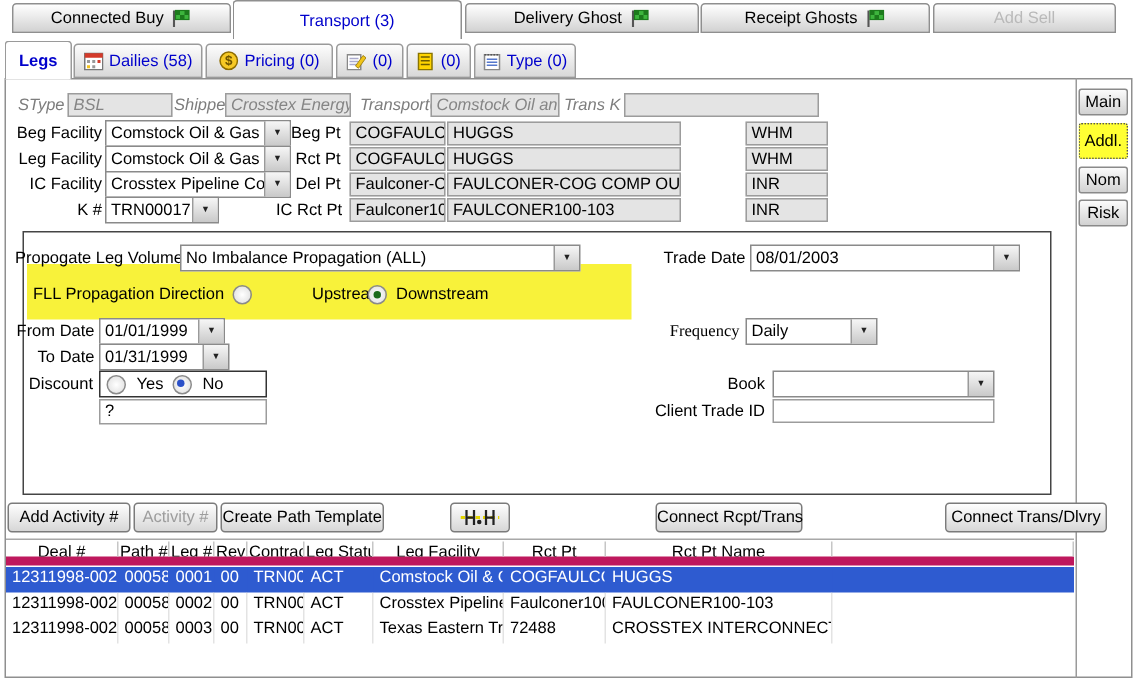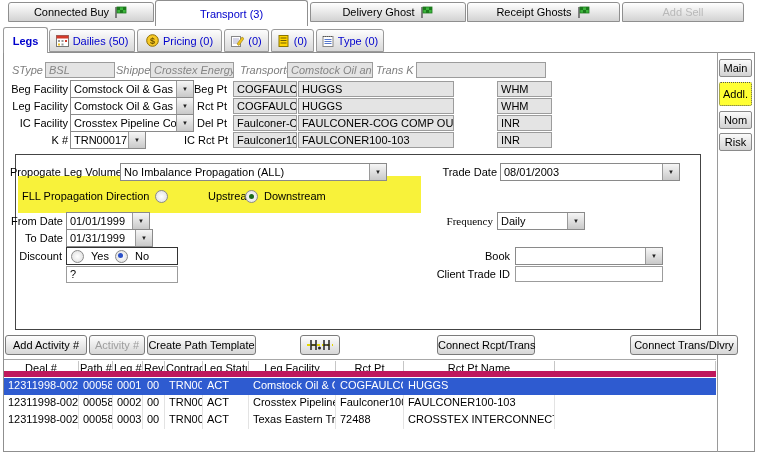--- a/index.html
+++ b/index.html
@@ -111,21 +111,21 @@
   <div class="stab" style="left:49px;width:86px;">
     <svg width="13" height="12">
         <rect x="0.5" y="0.5" width="12" height="11" fill="#fff" stroke="#777"></rect>
         <rect x="0.5" y="0.5" width="12" height="3" fill="#d43a2a"></rect>
         <rect x="2" y="5" width="2" height="2" fill="#999"></rect>
         <rect x="5.5" y="5" width="2" height="2" fill="#999"></rect>
         <rect x="9" y="5" width="2" height="2" fill="#d43a2a"></rect>
         <rect x="2" y="8.5" width="2" height="2" fill="#f2c21e"></rect>
         <rect x="5.5" y="8.5" width="2" height="2" fill="#999"></rect>
       </svg>
-    <span>Dailies (50)</span>
+    <span>Dailies (58)</span>
   </div>
   <div class="stab" style="left:137px;width:85px;">
     <svg width="13" height="13">
         <circle cx="6.5" cy="6.5" r="5.8" fill="#f7c925" stroke="#8e6d00"></circle>
         <text x="6.5" y="9.5" text-anchor="middle" font-size="9" font-weight="bold" fill="#6e5400" font-family="Liberation Sans,sans-serif">$</text>
       </svg>
     <span>Pricing (0)</span>
   </div>
   <div class="stab" style="left:224px;width:45px;">
     <svg width="13" height="12">

